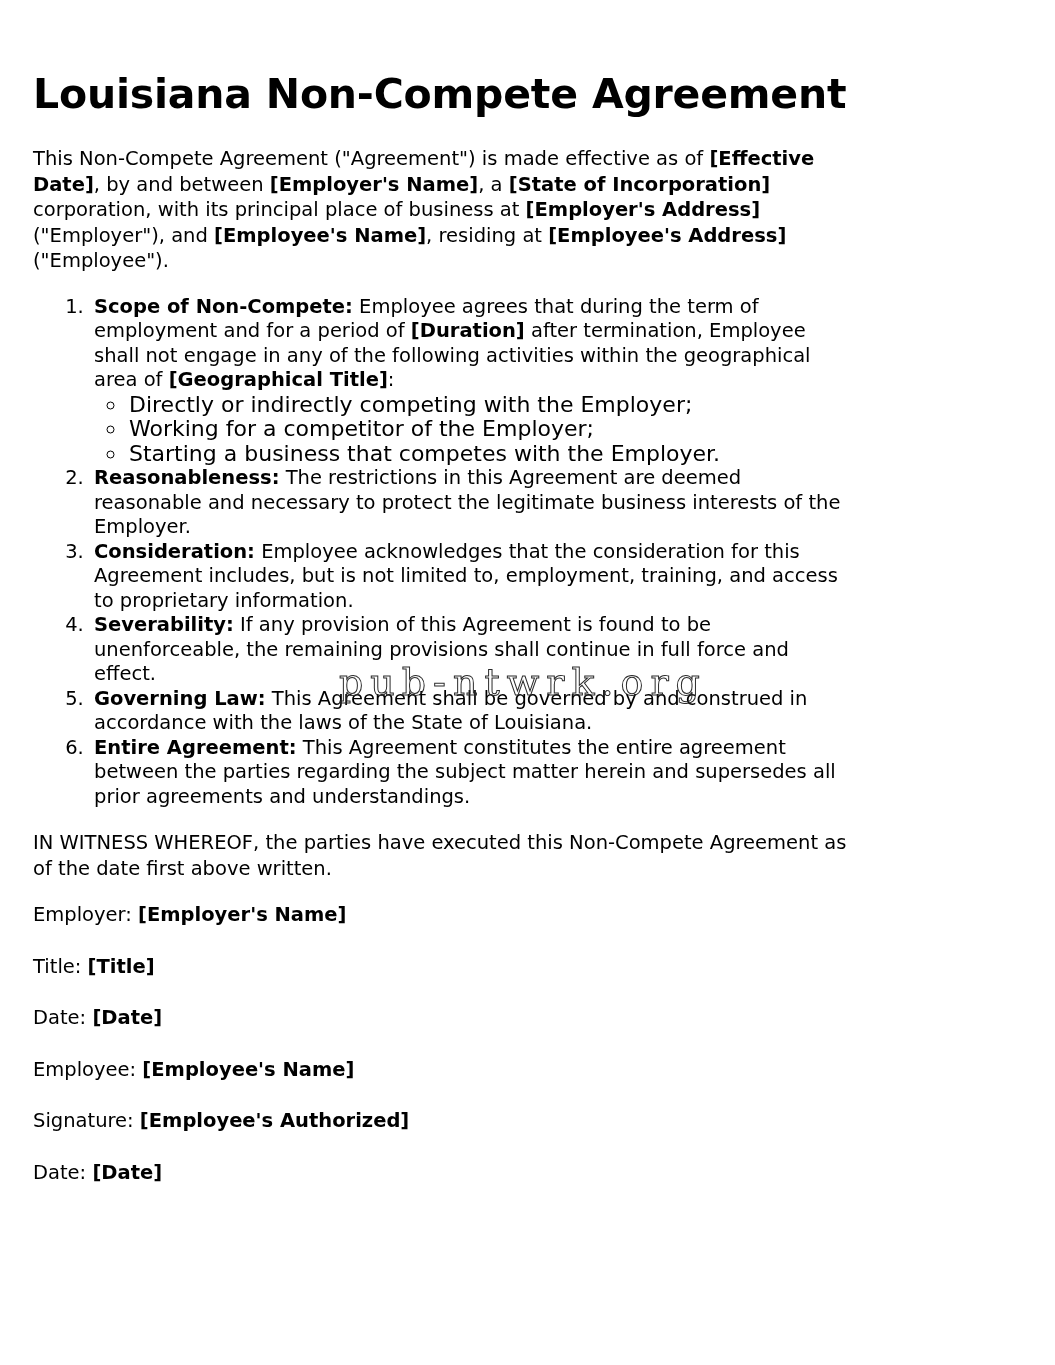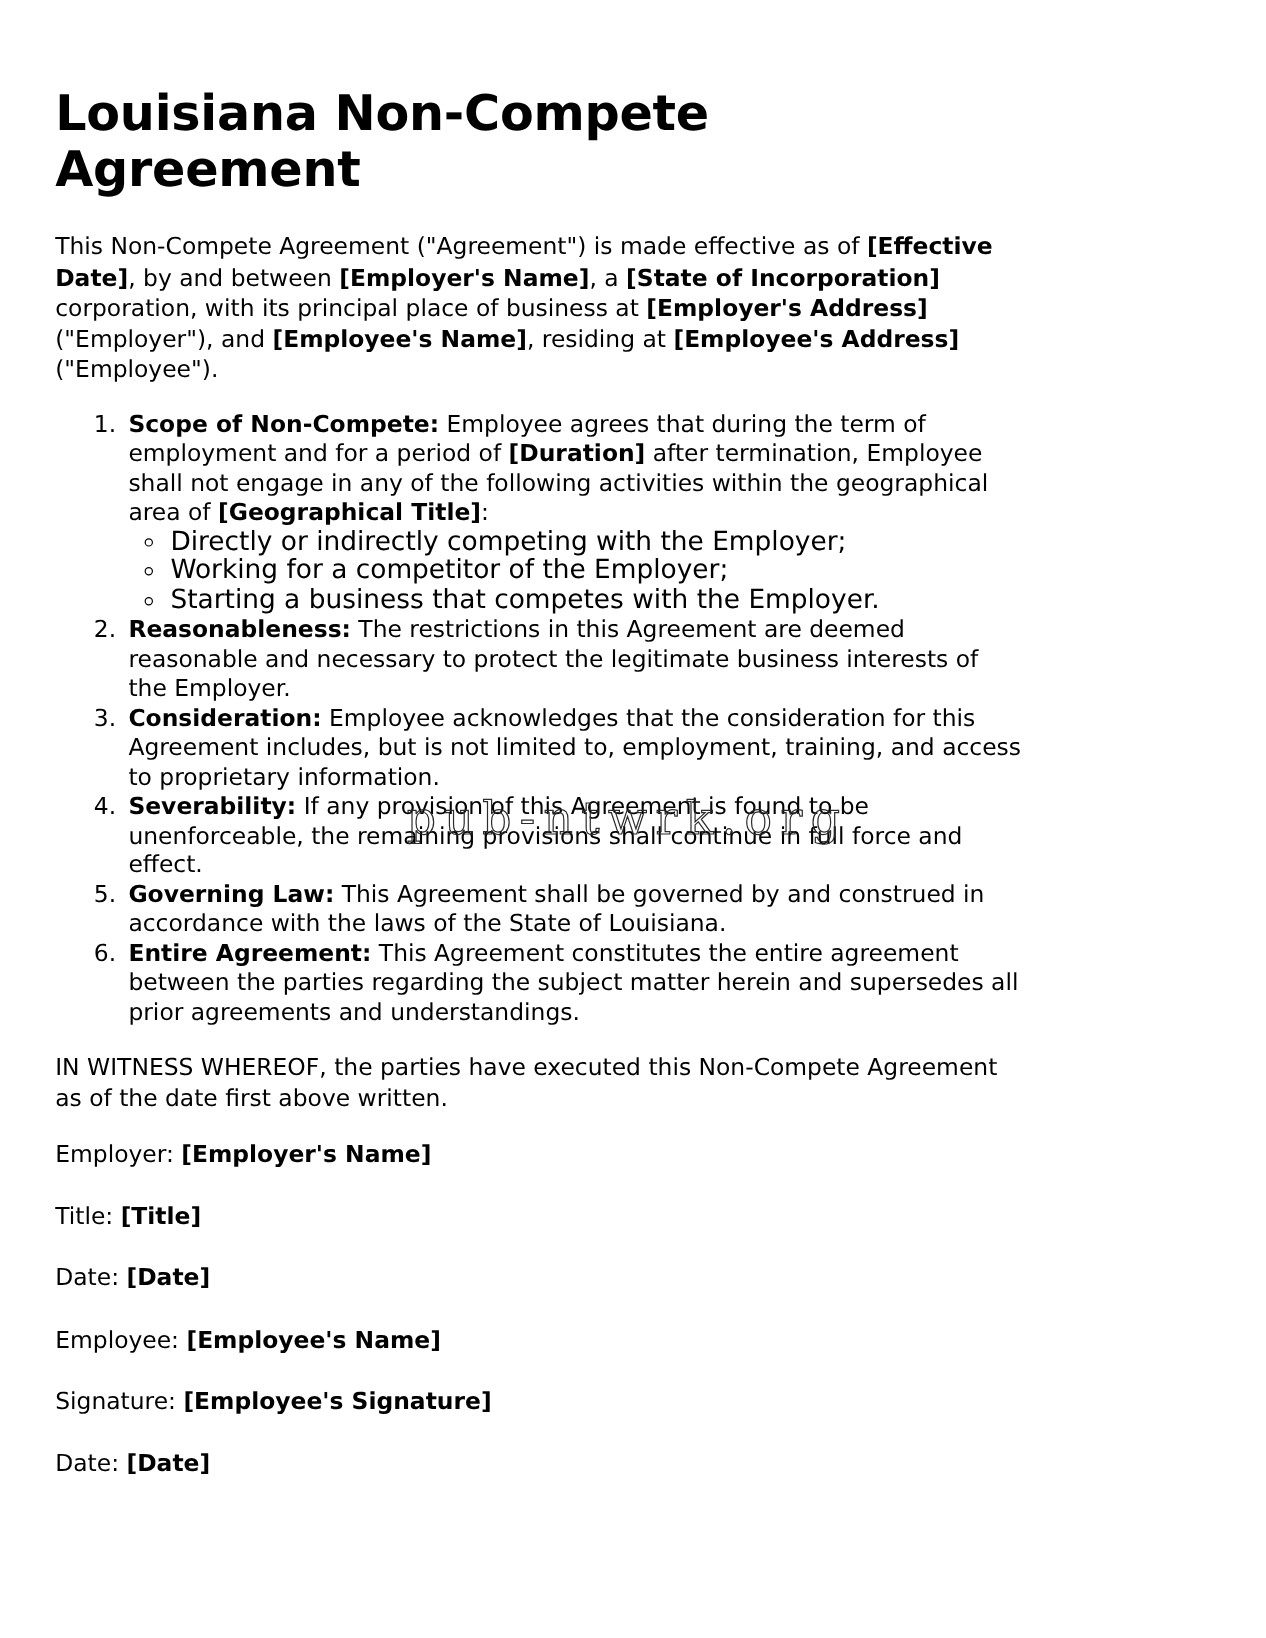--- a/index.html
+++ b/index.html
@@ -12,21 +12,21 @@
     width: 1055px;
     height: 1365px;
     position: relative;
     overflow: hidden;
     font-family: "DejaVu Sans", "Liberation Sans", sans-serif;
     color: #000000;
     -webkit-font-smoothing: antialiased;
   }
   .page {
     position: relative;
-    padding: 57px 60px 0 46px;
+    padding: 57px 60px 0 33px;
     box-sizing: border-box;
     width: 912px;
   }
   h1.doc-title {
     font-size: 41px;
     font-weight: bold;
     line-height: 1.15;
     margin: 14px 0 28px 0;
     letter-spacing: -0.2px;
     color: #000;
@@ -114,19 +114,19 @@
 
   <p class="sig-line"><span>Employer: </span><b>[Employer's Name]</b></p>
 
 
   <p class="sig-line"><span>Title: </span><b>[Title]</b></p>
 
   <p class="sig-line"><span>Date: </span><b>[Date]</b></p>
 
   <p class="sig-line"><span>Employee: </span><b>[Employee's Name]</b></p>
 
-  <p class="sig-line"><span>Signature: </span><b>[Employee's Signature]</b></p>
+  <p class="sig-line"><span>Signature: </span><b>[Employee's Authorized]</b></p>
 
   <p class="sig-line"><span>Date: </span><b>[Date]</b></p>
 
 </div>
 
 <div class="watermark">pub-ntwrk.org</div>
 
 </body></html>

